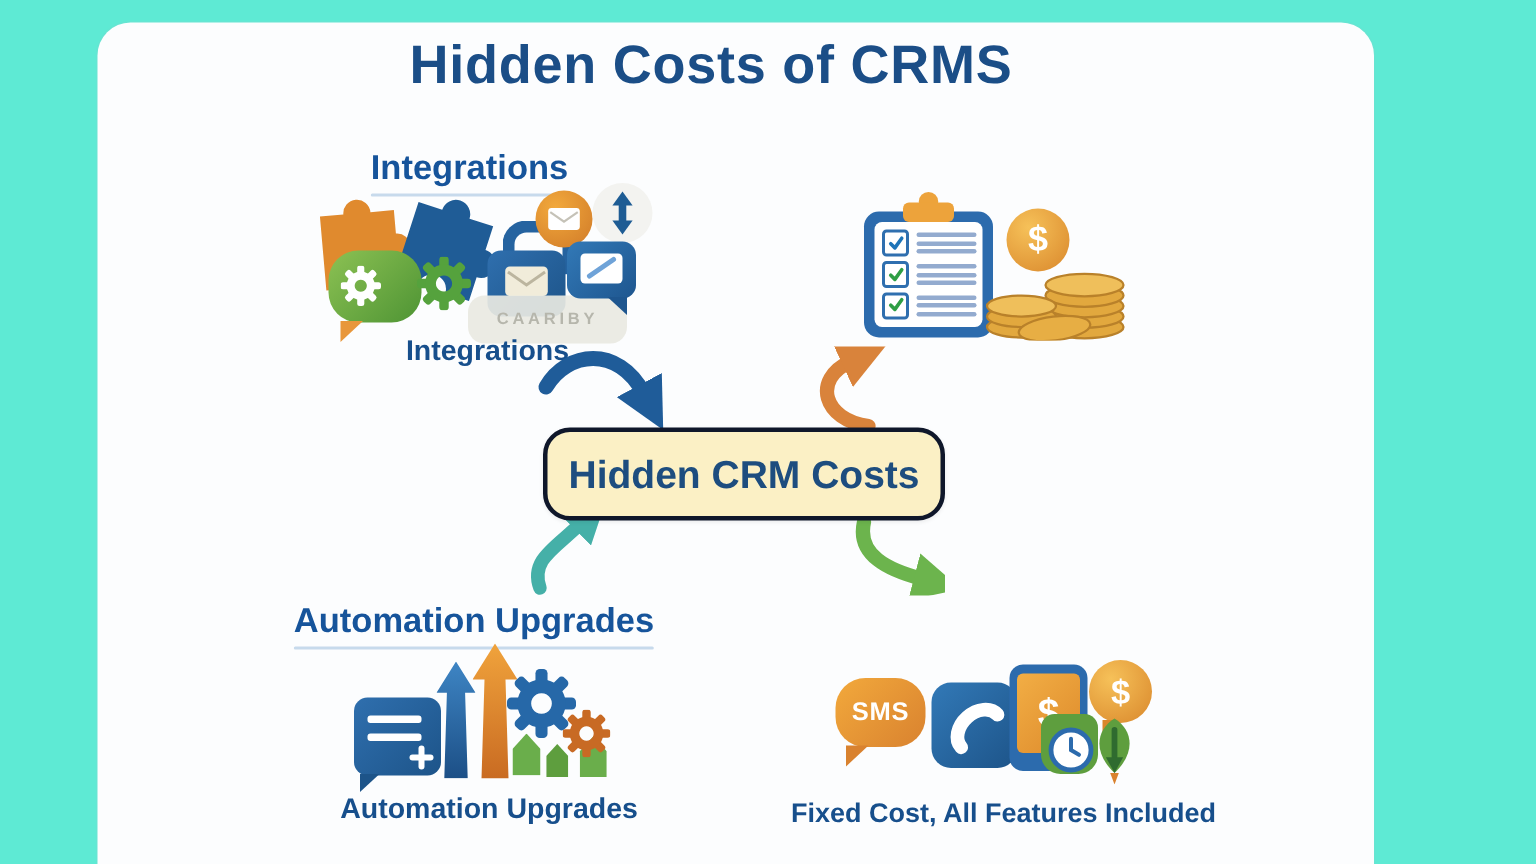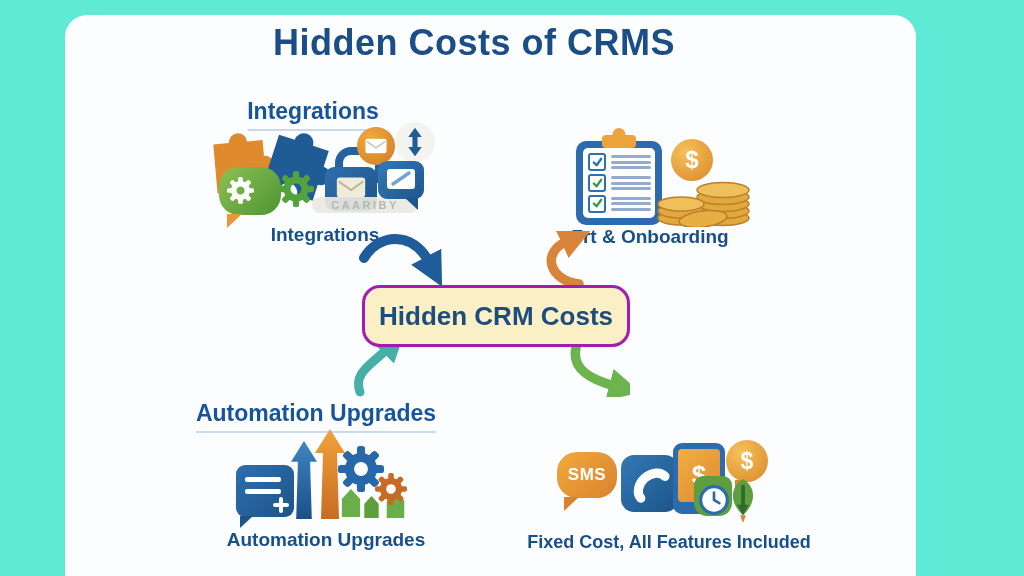--- a/index.html
+++ b/index.html
@@ -7,21 +7,21 @@
   .stage{position:relative;width:1024px;height:576px;background:#5eead4;overflow:hidden;}
   .card{position:absolute;left:65px;top:15px;width:851px;height:561px;background:#fcfdfe;border-radius:22px 22px 0 0;box-shadow:0 0 0 1px rgba(180,190,200,0.10);}
   .abs{position:absolute;}
 
   .title{position:absolute;left:474px;top:22px;transform:translateX(-50%);font-size:36px;font-weight:bold;color:#1b4e87;white-space:nowrap;letter-spacing:.5px;}
 
   .q-heading{position:absolute;transform:translateX(-50%);font-size:23px;font-weight:bold;color:#16549b;white-space:nowrap;text-align:center;}
   .q-heading::after{content:"";display:block;height:2px;background:#c7daec;margin-top:4px;border-radius:1px;}
   .q-caption{position:absolute;transform:translateX(-50%);font-size:19px;font-weight:bold;color:#174f8c;white-space:nowrap;}
 
-  .center-box{position:absolute;left:362px;top:285px;width:262px;height:56px;background:#fbf0c5;border:3px solid #a21caf;border-radius:18px;display:flex;align-items:center;justify-content:center;box-shadow:0 1px 3px rgba(0,0,0,.08);}
+  .center-box{position:absolute;left:362px;top:285px;width:262px;height:56px;background:#fbf0c5;border:3px solid #0f172a;border-radius:18px;display:flex;align-items:center;justify-content:center;box-shadow:0 1px 3px rgba(0,0,0,.08);}
   .center-box span{font-size:26px;font-weight:bold;color:#1d4d7f;white-space:nowrap;}
 
   
   .bubble{position:absolute;border-radius:20px;}
   .tail{position:absolute;width:0;height:0;border-style:solid;}
 
   .bubble-green{left:219px;top:167px;width:62px;height:48px;background:linear-gradient(135deg,#8cc153,#4e9434);}
   .bubble-green .tail{bottom:-13px;left:8px;border-width:14px 15px 0 0;border-color:#e8973b transparent transparent transparent;}
   .bubble-blue{left:378px;top:161px;width:46px;height:38px;background:linear-gradient(135deg,#3279b7,#1e568f);border-radius:9px;}
   .bubble-blue .tail{bottom:-11px;right:6px;border-width:12px 0 0 13px;border-color:#1e568f transparent transparent transparent;}
@@ -43,21 +43,21 @@
   .dollar-bubble span{color:#fff;font-size:23px;font-weight:bold;}
 
   .coin{left:671px;top:139px;width:42px;height:42px;border-radius:50%;background:radial-gradient(circle at 35% 30%,#f6c159,#d9872b);display:flex;align-items:center;justify-content:center;}
   .coin span{color:#fff;font-size:24px;font-weight:bold;}
 
   .shield{left:694px;top:476px;width:38px;height:40px;background:#5e9e3e;border-radius:9px 9px 13px 13px;}
 
   .mail-circle{left:357px;top:127px;width:38px;height:38px;border-radius:50%;background:radial-gradient(circle at 35% 30%,#f2a93c,#d07a28);display:flex;align-items:center;justify-content:center;}
   .updown-circle{left:395px;top:122px;width:40px;height:40px;border-radius:50%;background:#f3f3f0;display:flex;align-items:center;justify-content:center;}
 
-  .pill{left:312px;top:197px;width:106px;height:16px;background:rgba(233,233,226,.92);border-radius:11px;display:flex;align-items:center;justify-content:center;color:#b6b6ac;font-size:11px;font-weight:bold;letter-spacing:2.5px;}
+  .pill{left:312px;top:197px;width:106px;height:32px;background:rgba(233,233,226,.92);border-radius:11px;display:flex;align-items:center;justify-content:center;color:#b6b6ac;font-size:11px;font-weight:bold;letter-spacing:2.5px;}
 
   
   .lock-shackle{left:335px;top:147px;width:32px;height:28px;border:8px solid #2563a0;border-bottom:none;border-radius:16px 16px 0 0;}
   .lock-body{left:325px;top:167px;width:52px;height:44px;background:linear-gradient(135deg,#2f6fae,#1d5489);border-radius:9px;}
 
   
   .clipboard{left:576px;top:141px;width:86px;height:84px;background:#2c6bad;border-radius:10px;}
   .clip-inner{position:absolute;inset:7px;background:#ffffff;border-radius:5px;display:flex;flex-direction:column;justify-content:space-evenly;padding:3px 5px;}
   .clip-bar{position:absolute;top:-6px;left:50%;transform:translateX(-50%);width:34px;height:13px;background:#eda33b;border-radius:4px;}
   .clip-knob{position:absolute;top:-13px;left:50%;transform:translateX(-50%);width:13px;height:13px;background:#eda33b;border-radius:50%;}
@@ -226,21 +226,20 @@
         <ellipse cx="68" cy="27" rx="26" ry="7.5"></ellipse>
           <ellipse cx="68" cy="20" rx="26" ry="7.5"></ellipse>
         <ellipse cx="68" cy="13" rx="26" ry="7.5" fill="#efbf5b"></ellipse>
         <ellipse cx="26" cy="41" rx="23" ry="7"></ellipse>
           <ellipse cx="26" cy="34" rx="23" ry="7"></ellipse>
         <ellipse cx="26" cy="27" rx="23" ry="7" fill="#efbf5b"></ellipse>
         <ellipse cx="48" cy="42" rx="24" ry="8" transform="rotate(-7 48 42)" fill="#e7ae44"></ellipse>
       </g>
     </svg>
   </div>
-  <div class="q-caption" style="left:650px;top:226px;">Frt &amp; Onboarding</div>
 
   <svg class="abs" style="left:356px;top:230px;" width="94" height="58" viewBox="0 0 94 58">
     <defs>
         <marker id="mb" markerWidth="3.4" markerHeight="3.4" refX="0.6" refY="1.7" orient="auto">
           <path d="M0,0 L3.4,1.7 L0,3.4 Z" fill="#1f5c99"></path>
         </marker>
       </defs>
     <path d="M8,28 C22,4 56,0 73,32" fill="none" stroke="#1f5c99" stroke-width="10" stroke-linecap="round" marker-end="url(#mb)"></path>
   </svg>
   <svg class="abs" style="left:534px;top:231px;" width="58" height="58" viewBox="0 0 58 58">

